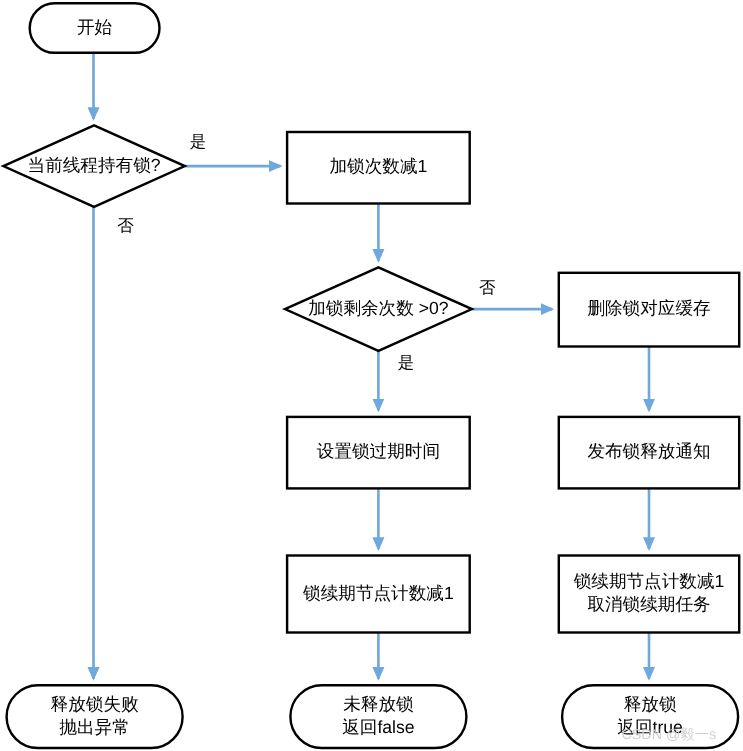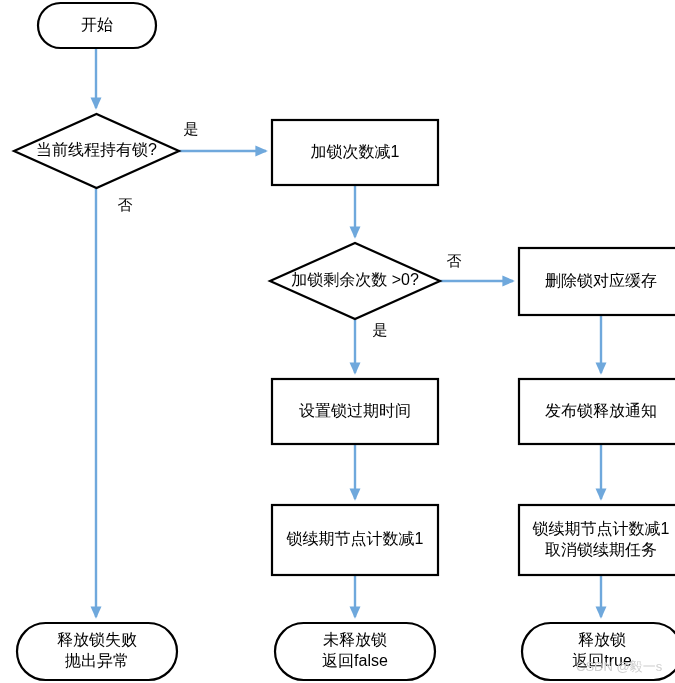--- a/index.html
+++ b/index.html
@@ -10,21 +10,20 @@
   body {
     width: 675px;
     height: 683px;
     font-family: "Liberation Sans", "DejaVu Sans", sans-serif;
     overflow: hidden;
   }
   #flow-root {
     position: relative;
     width: 652px;
     height: 683px;
-    margin-left: 11px;
   }
   svg#flowchart {
     display: block;
     width: 675px;
     height: 683px;
   }
   .node-shape {
     fill: #ffffff;
     stroke: #000000;
     stroke-width: 2.2;

